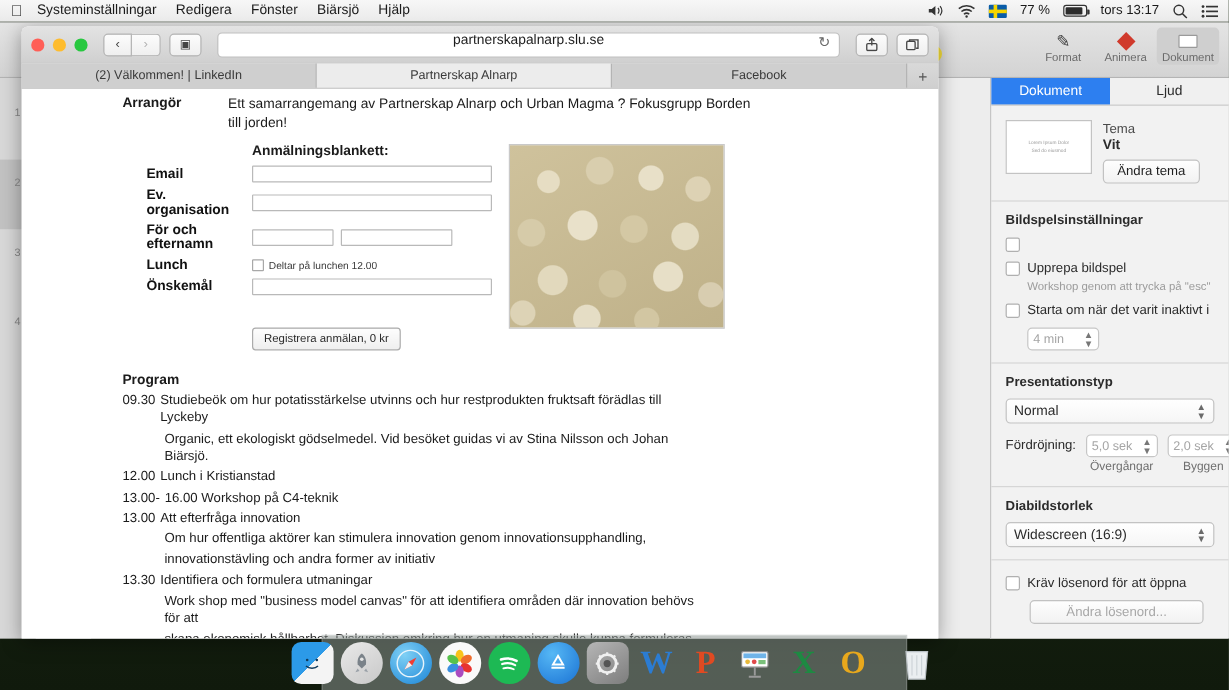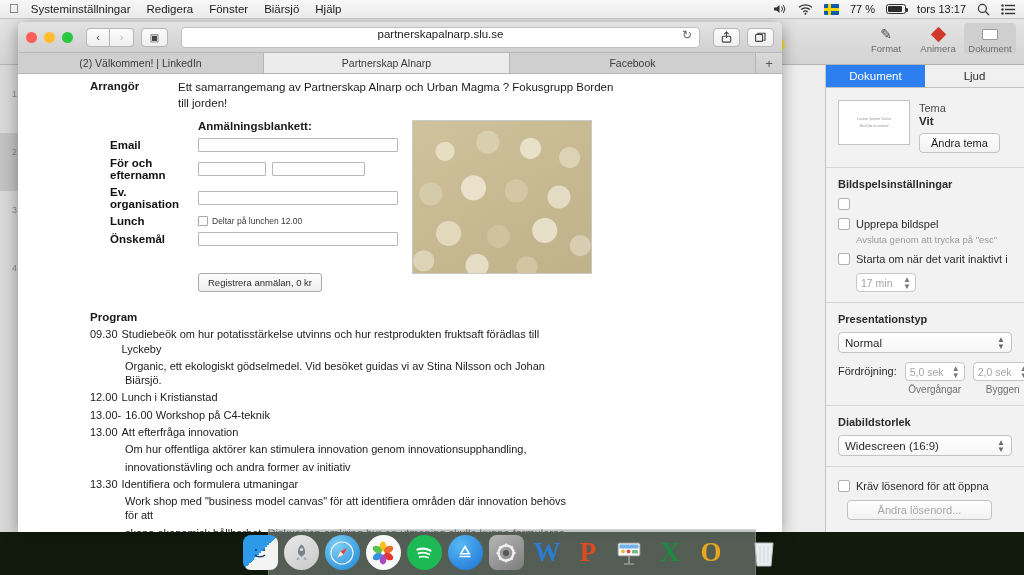--- a/index.html
+++ b/index.html
@@ -213,21 +213,21 @@
     background: #cfcfcf; overflow: hidden; white-space: nowrap;
   }
   .sf-tab.active { background: #ececec; }
   #sf-newtab {
     width: 26px; display: flex; align-items: center; justify-content: center;
     font-size: 13px; color: #555;
   }
   #sf-content { flex: 1; background: #fff; overflow: hidden; position: relative; }
 
   
-  #page { padding: 6px 0 0 0; font-size: 11px; color: #1b1b1b; }
+  #page { padding: 6px 0 0 12px; font-size: 11px; color: #1b1b1b; }
   #arr-row { display: flex; padding: 0 0 9px 72px; }
   #arr-label { width: 88px; font-weight: bold; font-size: 11.5px; flex: none; }
   #arr-text { max-width: 440px; line-height: 1.35; font-size: 11.5px; }
 
   #form-zone { display: flex; padding-left: 72px; }
   #form-table { border-collapse: collapse; margin-left: 20px; }
   #form-table td { padding: 0 0 5px 0; vertical-align: middle; }
   .ftd-label { width: 88px; font-weight: bold; font-size: 11.5px; color:#111; }
   .ftitle { font-weight: bold; font-size: 11.5px; padding-bottom: 6px !important; }
   .inp {
@@ -362,28 +362,28 @@
     <div class="sec-title">Bildspelsinställningar</div>
 
     <div class="chk-row">
       <span class="chk"></span>
     </div>
 
     <div class="chk-row">
       <span class="chk"></span>
       <span class="chk-label">Upprepa bildspel</span>
     </div>
-    <div class="sub-note">Avsluta genom att trycka på "esc"</div>
+    <div class="sub-note">Workshop genom att trycka på "esc"</div>
 
     <div class="chk-row">
       <span class="chk"></span>
       <span class="chk-label">Starta om när det varit inaktivt i</span>
     </div>
     <div class="stepper-sm">
-      <span>17 min</span>
+      <span>4 min</span>
       <span class="stp-arrows">▲<br>▼</span>
     </div>
   </div>
 
   <div class="insp-divider"></div>
 
   <div class="insp-section">
     <div class="sec-title">Presentationstyp</div>
     <div class="select-mac">
       <span>Normal</span>
@@ -419,21 +419,21 @@
     </div>
   </div>
 
   <div class="insp-divider"></div>
 
   <div class="insp-section" style="padding-top:12px;">
     <div class="chk-row">
       <span class="chk"></span>
       <span class="chk-label">Kräv lösenord för att öppna</span>
     </div>
-    <button class="btn-mac wide" style="margin-left:9px;">Ändra lösenord...</button>
+    <button class="btn-mac wide" style="margin-left:20px;">Ändra lösenord...</button>
   </div>
 </div>
 
 <div id="notif-badge"></div>
 
 <div id="menubar">
   <span class="menu-apple"></span>
   <span class="menu-item bold">Systeminställningar</span>
   <span class="menu-item">Redigera</span>
   <span class="menu-item">Fönster</span>
@@ -534,29 +534,29 @@
             <td class="ftd-label"></td>
             <td class="ftitle">Anmälningsblankett:</td>
           </tr>
           <tr>
             <td class="ftd-label">Email</td>
             <td>
               <span class="inp full"></span>
             </td>
           </tr>
           <tr>
+            <td class="ftd-label">Ev. organisation</td>
+            <td>
+              <span class="inp full"></span>
+            </td>
+          </tr>
+          <tr>
             <td class="ftd-label">För och efternamn</td>
             <td>
               <span class="inp half"></span><span class="inp half2"></span>
-            </td>
-          </tr>
-          <tr>
-            <td class="ftd-label">Ev. organisation</td>
-            <td>
-              <span class="inp full"></span>
             </td>
           </tr>
           <tr>
             <td class="ftd-label">Lunch</td>
             <td>
               <span class="chk-lunch">
                 <span class="chk-sm"></span>
                 <span class="chk-lunch-txt">Deltar på lunchen 12.00</span>
               </span>
             </td>

